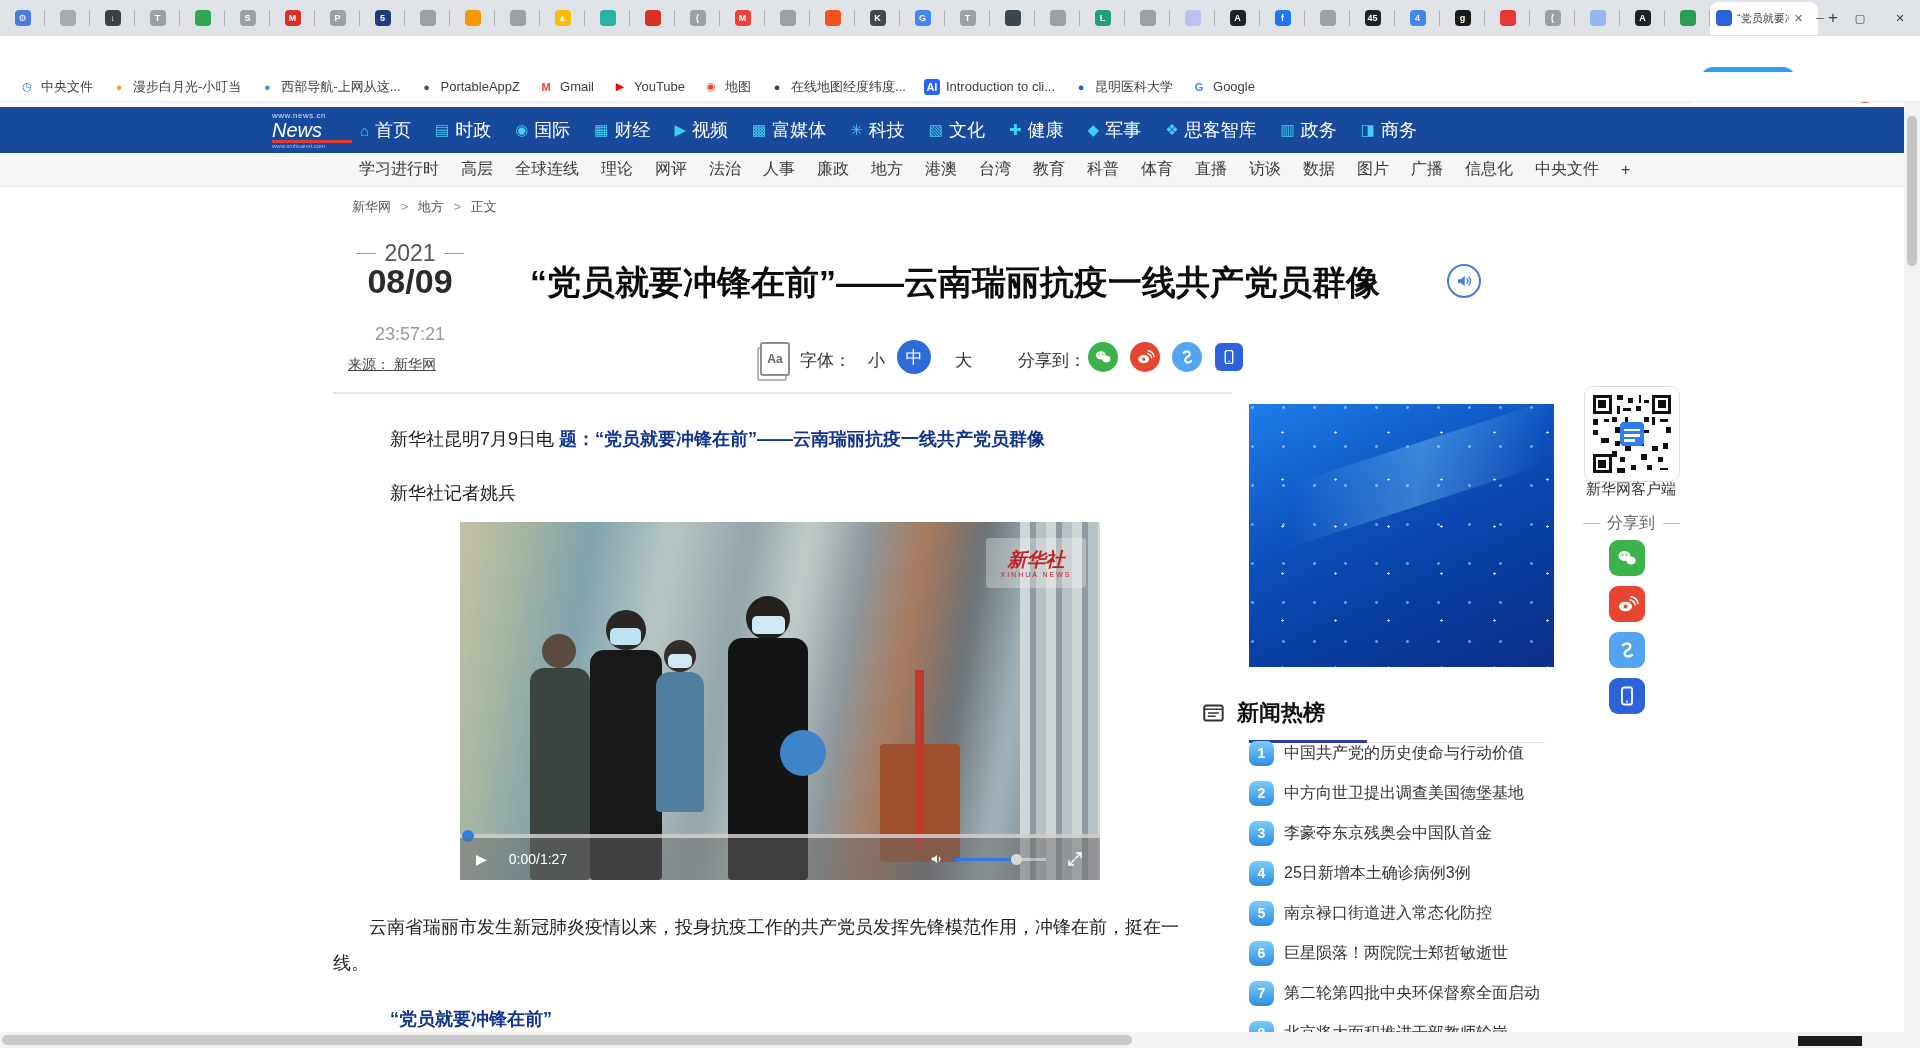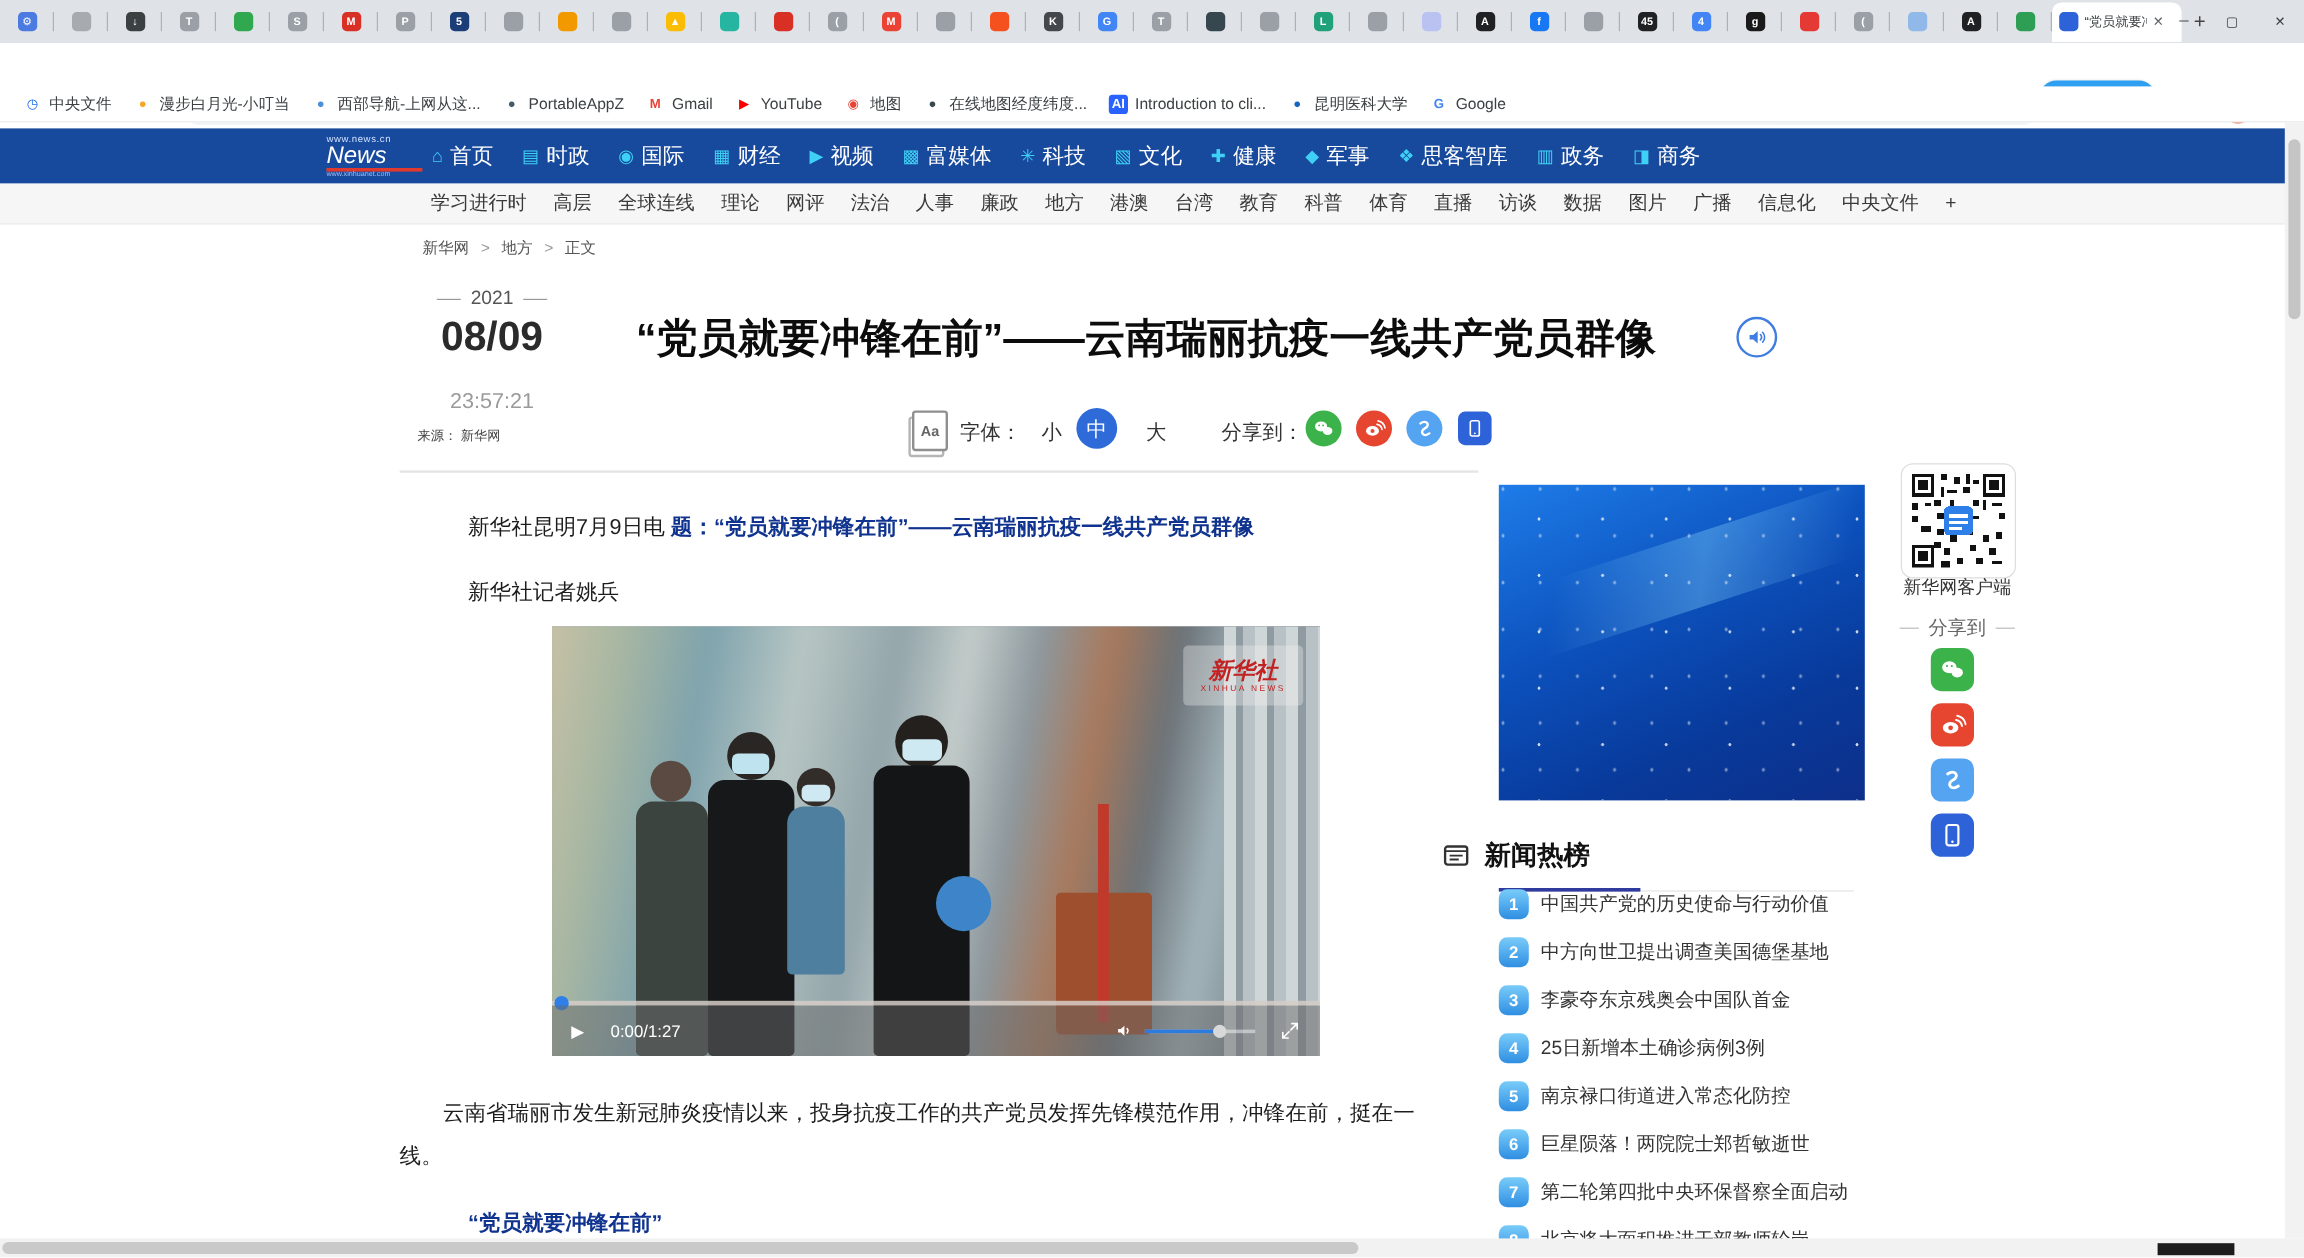--- a/index.html
+++ b/index.html
@@ -52,24 +52,24 @@
   .navit .ni{color:#3fd0f5;font-size:15px;}
   .navit .nl{color:#fff;font-size:18px;white-space:nowrap;}
   #subnav{left:0;top:153px;width:1920px;height:34px;background:#f6f6f7;border-bottom:1px solid #ececec;
           display:flex;align-items:center;padding-left:348px;box-sizing:border-box;}
   .subit{font-size:16px;color:#3a3a3a;padding:0 11px;white-space:nowrap;}
   
   #breadcrumb{left:352px;top:198px;font-size:13px;color:#555;}
   #breadcrumb .sep{color:#999;margin:0 6px;}
   #yearrow{left:340px;top:240px;width:140px;display:flex;align-items:center;justify-content:center;gap:8px;}
   #yearrow .dash{width:20px;height:1px;background:#9a9a9a;}
-  #yearrow .y{font-size:16px;color:#555;}
+  #yearrow .y{font-size:23px;color:#555;}
   #bigdate{left:340px;top:262px;width:140px;text-align:center;font-size:34px;font-weight:bold;color:#2b2b2b;}
   #arttime{left:340px;top:324px;width:140px;text-align:center;font-size:18px;color:#9a9a9a;}
-  #artsource{left:348px;top:356px;font-size:11px;color:#444;}
+  #artsource{left:348px;top:356px;font-size:14px;color:#444;text-decoration:underline;}
   #arttitle{left:530px;top:262px;width:905px;font-size:34px;font-weight:bold;color:#0c0c0c;line-height:40px;}
   #speaker-btn{left:1447px;top:264px;width:34px;height:34px;border:2px solid #3f7de0;border-radius:50%;
                box-sizing:border-box;display:flex;align-items:center;justify-content:center;}
   .fontrow-label{font-size:17px;color:#333;}
   #aa-icon{left:760px;top:342px;width:26px;height:30px;border:2px solid #8f8f8f;border-radius:3px;background:#fff;
            display:flex;align-items:center;justify-content:center;font-size:12px;font-weight:bold;color:#666;}
   #aa-icon::before{content:'';position:absolute;left:-5px;top:3px;width:26px;height:30px;border:2px solid #b5b5b5;
                    border-radius:3px;z-index:-1;}
   #font-md{left:897px;top:340px;width:34px;height:34px;border-radius:50%;background:#2e6bd8;color:#fff;
            font-size:17px;display:flex;align-items:center;justify-content:center;}

